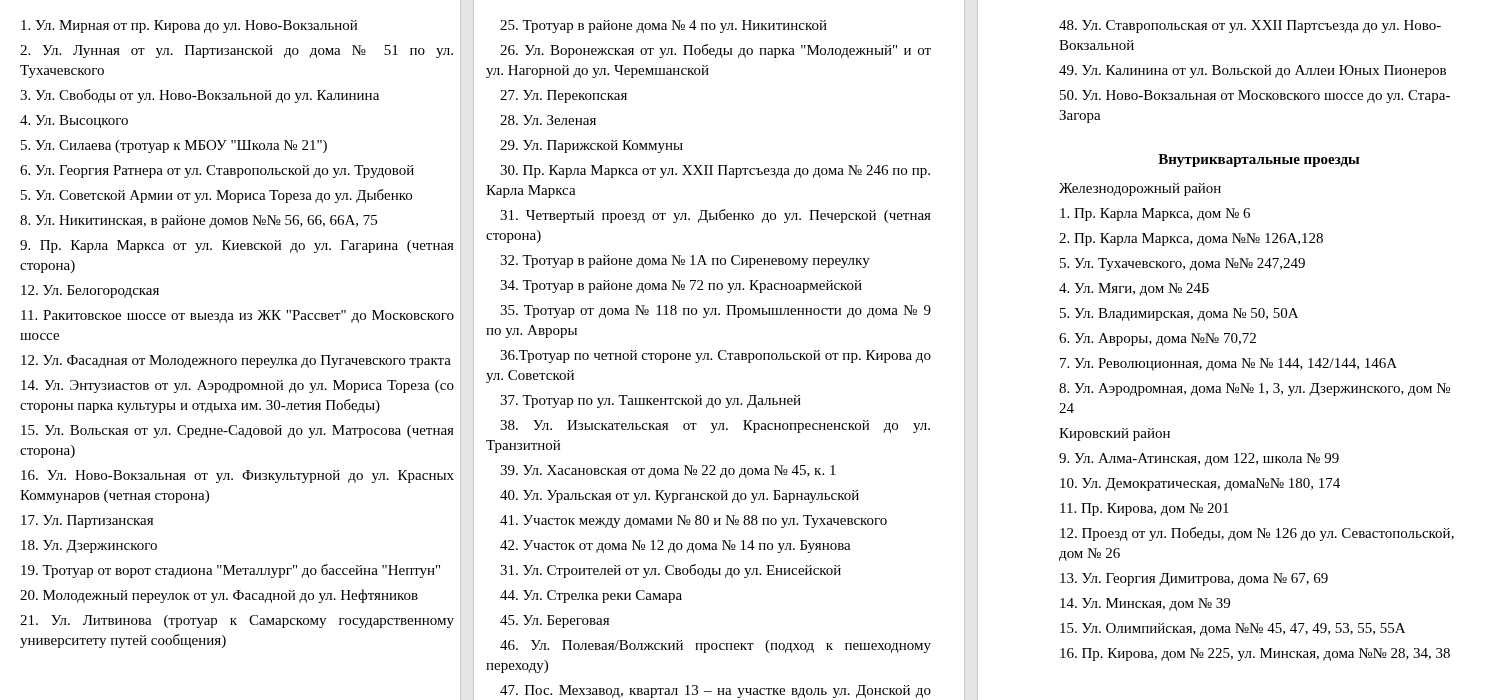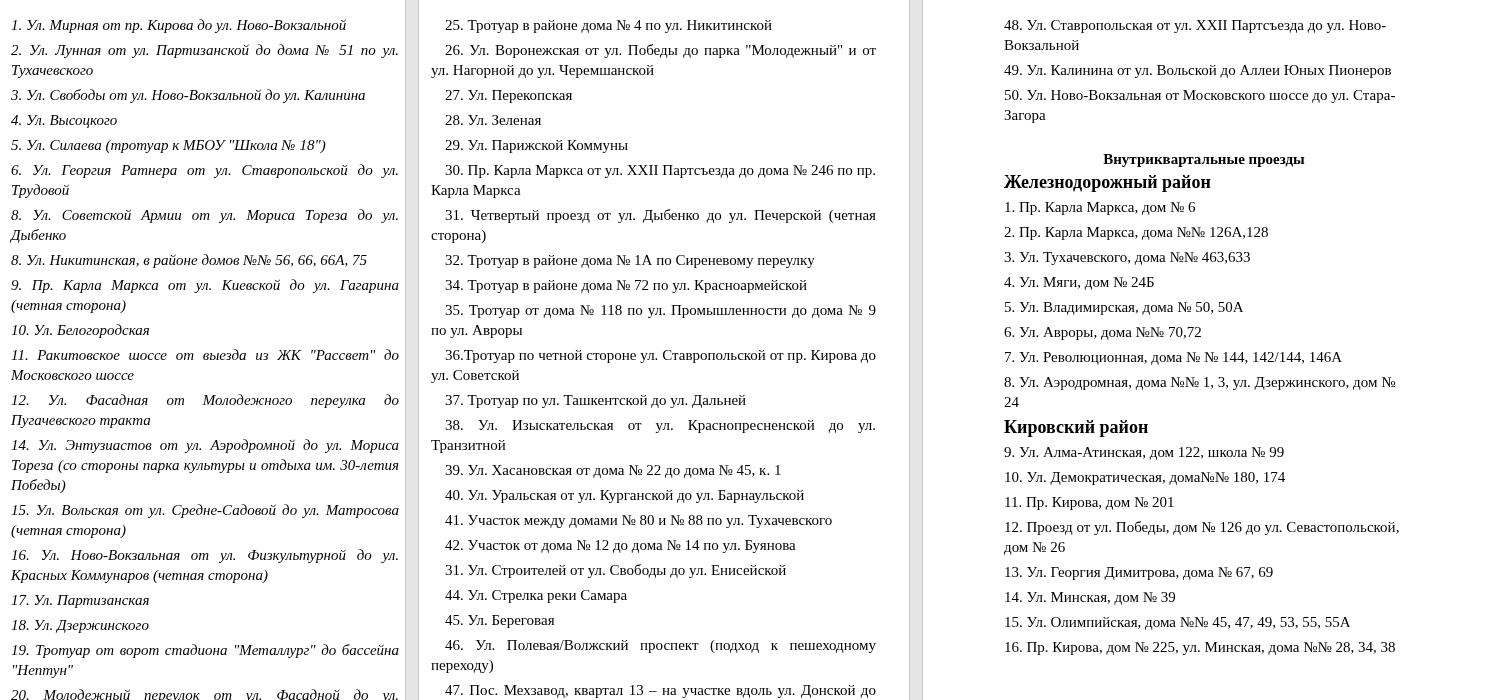--- a/index.html
+++ b/index.html
@@ -11,21 +11,21 @@
     overflow: hidden;
     background: #ffffff;
     color: #000000;
     font-family: "Liberation Serif", "DejaVu Serif", serif;
   }
   .page {
     background: #ffffff;
     padding-top: 15px;
     flex: 0 0 auto;
   }
-  .page-1 { width: 405px; padding-left: 11px; padding-right: 6px; font-style: italic; }
+  .page-1 { width: 460px; padding-left: 20px; padding-right: 6px; }
   .page-2 { width: 490px; padding-left: 12px; padding-right: 33px; }
   .page-3 { width: 481px; padding-left: 81px; }
   .gutter {
     flex: 0 0 auto;
     width: 14px;
     background: #e5e5e5;
     border-left: 1px solid #c8c8c8;
     border-right: 1px solid #c8c8c8;
   }
   p.item {
@@ -34,56 +34,56 @@
     margin: 0 0 5px 0;
     text-align: justify;
   }
   .page-2 p.item { text-indent: 14px; }
   .page-3 p.item { text-align: left; }
   h2.doc-heading {
     font-size: 15px;
     line-height: 20px;
     font-weight: bold;
     text-align: center;
-    margin: 24px 0 3px 0;
+    margin: 24px 0 9px 0;
   }
   h3.district {
-    font-size: 18px;
+    font-size: 15px;
     line-height: 20px;
-    font-weight: bold;
+    font-weight: normal;
     margin: 0 0 5px 0;
   }
 </style>
 </head>
 <body>
 
 <div class="doc-view">
 
   <section class="page page-1">
     <div>
 
         <p class="item">1. Ул. Мирная от пр. Кирова до ул. Ново-Вокзальной</p>
 
         <p class="item">2. Ул. Лунная от ул. Партизанской до дома № 51 по ул. Тухачевского</p>
 
         <p class="item">3. Ул. Свободы от ул. Ново-Вокзальной до ул. Калинина</p>
 
         <p class="item">4. Ул. Высоцкого</p>
 
-        <p class="item">5. Ул. Силаева (тротуар к МБОУ "Школа № 18")</p>
+        <p class="item">5. Ул. Силаева (тротуар к МБОУ "Школа № 21")</p>
 
         <p class="item">6. Ул. Георгия Ратнера от ул. Ставропольской до ул. Трудовой</p>
 
-        <p class="item">8. Ул. Советской Армии от ул. Мориса Тореза до ул. Дыбенко</p>
+        <p class="item">5. Ул. Советской Армии от ул. Мориса Тореза до ул. Дыбенко</p>
 
         <p class="item">8. Ул. Никитинская, в районе домов №№ 56, 66, 66А, 75</p>
 
         <p class="item">9. Пр. Карла Маркса от ул. Киевской до ул. Гагарина (четная сторона)</p>
 
-        <p class="item">10. Ул. Белогородская</p>
+        <p class="item">12. Ул. Белогородская</p>
 
         <p class="item">11. Ракитовское шоссе от выезда из ЖК "Рассвет" до Московского шоссе</p>
 
         <p class="item">12. Ул. Фасадная от Молодежного переулка до Пугачевского тракта</p>
 
 
         <p class="item">14. Ул. Энтузиастов от ул. Аэродромной до ул. Мориса Тореза (со стороны парка культуры и отдыха им. 30-летия Победы)</p>
 
         <p class="item">15. Ул. Вольская от ул. Средне-Садовой до ул. Матросова (четная сторона)</p>
 
@@ -170,21 +170,21 @@
 
     <div>
 
         <h3 class="district">Железнодорожный район</h3>
         <div>
 
             <p class="item">1. Пр. Карла Маркса, дом № 6</p>
 
             <p class="item">2. Пр. Карла Маркса, дома №№ 126А,128</p>
 
-            <p class="item">3. Ул. Тухачевского, дома №№ 463,633</p>
+            <p class="item">5. Ул. Тухачевского, дома №№ 247,249</p>
 
             <p class="item">4. Ул. Мяги, дом № 24Б</p>
 
             <p class="item">5. Ул. Владимирская, дома № 50, 50А</p>
 
             <p class="item">6. Ул. Авроры, дома №№ 70,72</p>
 
             <p class="item">7. Ул. Революционная, дома № № 144, 142/144, 146А</p>
 
             <p class="item">8. Ул. Аэродромная, дома №№ 1, 3, ул. Дзержинского, дом № 24</p>

